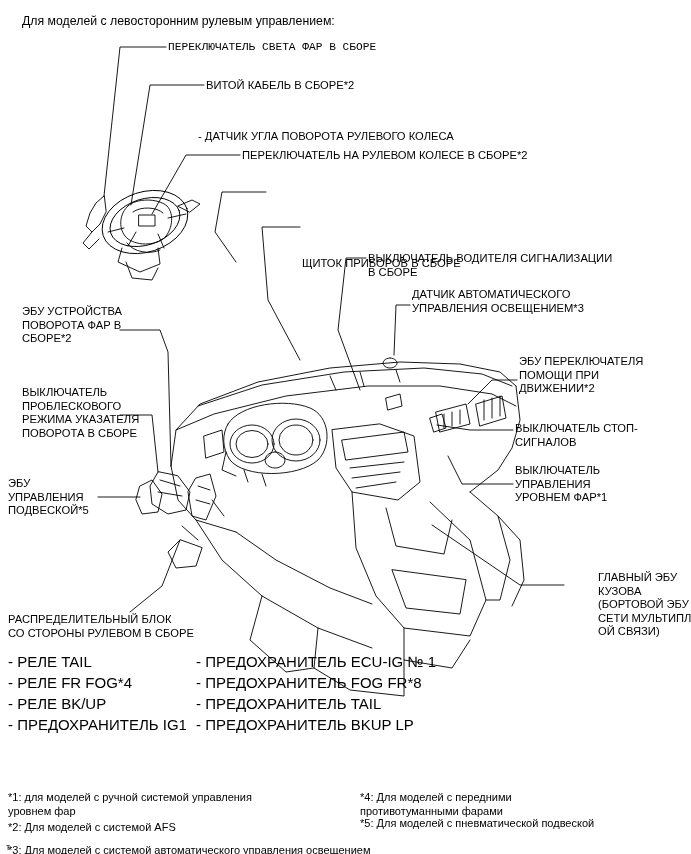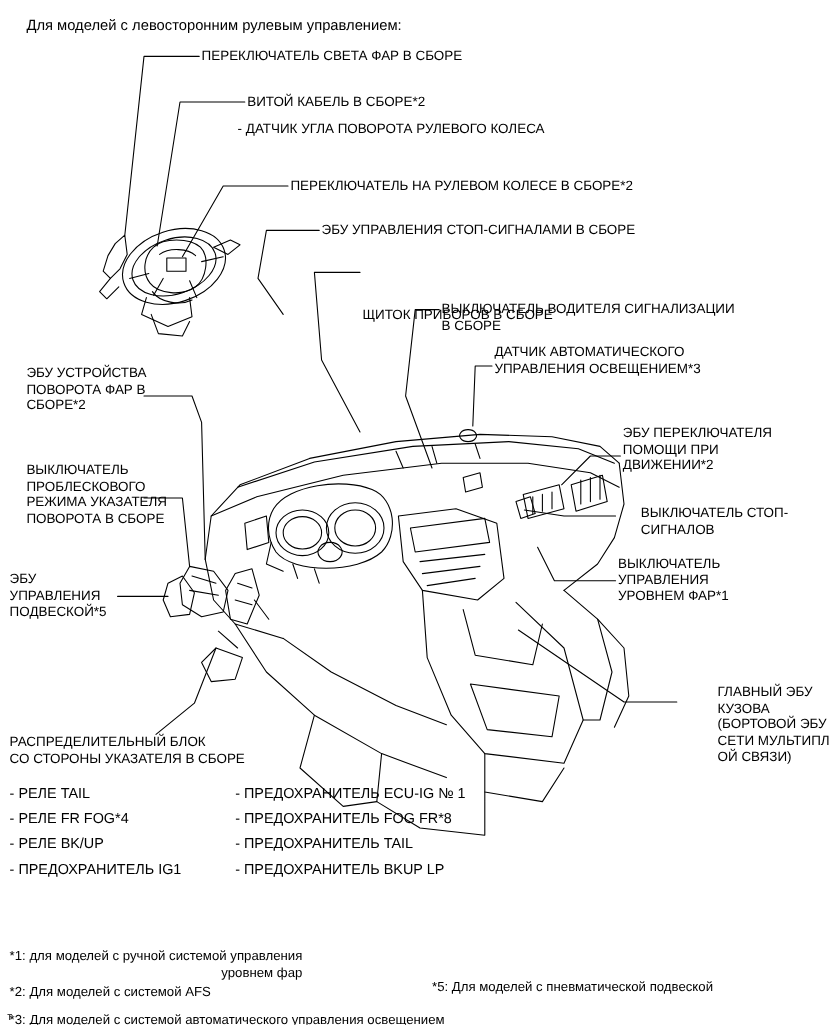--- a/index.html
+++ b/index.html
@@ -52,21 +52,21 @@
   svg.art {
     position: absolute;
     left: 0;
     top: 0;
     width: 691px;
     height: 854px;
     pointer-events: none;
   }
   .list-col {
     position: absolute;
-    font-size: 12px;
+    font-size: 15px;
     line-height: 21px;
     white-space: pre-line;
   }
 </style>
 </head>
 <body>
 
 <div id="stage">
 
   <div class="title">Для моделей с левосторонним рулевым управлением:</div>
@@ -161,65 +161,66 @@
       <path d="M180,540 L168,552 L176,568 L196,566 L202,548 Z"></path>
 
       <path d="M140,486 L152,480 L162,494 L158,512 L142,514 L136,500 Z"></path>
 
       <path d="M244,470 L248,482 M262,474 L266,486"></path>
       <path d="M330,376 L336,390 M360,372 L364,386 M396,370 L400,382"></path>
       <path d="M212,500 L224,516 M182,526 L198,540"></path>
     </g>
   </svg>
 
-  <div class="lbl" style="left:168px;top:41px;">ПЕРЕКЛЮЧАТЕЛЬ СВЕТА ФАР В СБОРЕ</div>
+  <div class="lbl" style="left:168px;top:41px;font-family:Liberation Mono, monospace;">ПЕРЕКЛЮЧАТЕЛЬ СВЕТА ФАР В СБОРЕ</div>
   <div class="lbl" style="left:206px;top:79px;">ВИТОЙ КАБЕЛЬ В СБОРЕ*2</div>
-  <div class="lbl" style="left:198px;top:102px;">- ДАТЧИК УГЛА ПОВОРОТА РУЛЕВОГО КОЛЕСА</div>
+  <div class="lbl" style="left:198px;top:130px;">- ДАТЧИК УГЛА ПОВОРОТА РУЛЕВОГО КОЛЕСА</div>
   <div class="lbl" style="left:242px;top:149px;">ПЕРЕКЛЮЧАТЕЛЬ НА РУЛЕВОМ КОЛЕСЕ В СБОРЕ*2</div>
-  <div class="lbl" style="left:268px;top:186px;">ЭБУ УПРАВЛЕНИЯ СТОП-СИГНАЛАМИ В СБОРЕ</div>
   <div class="lbl" style="left:302px;top:221px;margin-top:36px;">ЩИТОК ПРИБОРОВ В СБОРЕ</div>
   <div class="lbl" style="left:368px;top:252px;">ВЫКЛЮЧАТЕЛЬ ВОДИТЕЛЯ СИГНАЛИЗАЦИИ
 В СБОРЕ</div>
   <div class="lbl" style="left:412px;top:288px;">ДАТЧИК АВТОМАТИЧЕСКОГО
 УПРАВЛЕНИЯ ОСВЕЩЕНИЕМ*3</div>
   <div class="lbl" style="left:22px;top:305px;">ЭБУ УСТРОЙСТВА
 ПОВОРОТА ФАР В
 СБОРЕ*2</div>
   <div class="lbl" style="left:519px;top:355px;">ЭБУ ПЕРЕКЛЮЧАТЕЛЯ
 ПОМОЩИ ПРИ
 ДВИЖЕНИИ*2</div>
   <div class="lbl" style="left:22px;top:386px;">ВЫКЛЮЧАТЕЛЬ
 ПРОБЛЕСКОВОГО
 РЕЖИМА УКАЗАТЕЛЯ
 ПОВОРОТА В СБОРЕ</div>
-  <div class="lbl" style="left:515px;top:422px;margin-left:19px;">ВЫКЛЮЧАТЕЛЬ СТОП-
+  <div class="lbl" style="left:515px;top:422px;">ВЫКЛЮЧАТЕЛЬ СТОП-
 СИГНАЛОВ</div>
   <div class="lbl" style="left:515px;top:464px;">ВЫКЛЮЧАТЕЛЬ
 УПРАВЛЕНИЯ
 УРОВНЕМ ФАР*1</div>
   <div class="lbl" style="left:8px;top:477px;">ЭБУ
 УПРАВЛЕНИЯ
 ПОДВЕСКОЙ*5</div>
   <div class="lbl" style="left:598px;top:571px;">ГЛАВНЫЙ ЭБУ
 КУЗОВА
 (БОРТОВОЙ ЭБУ
 СЕТИ МУЛЬТИПЛЕКСН
 ОЙ СВЯЗИ)</div>
   <div class="lbl" style="left:8px;top:613px;">РАСПРЕДЕЛИТЕЛЬНЫЙ БЛОК
-СО СТОРОНЫ УКАЗАТЕЛЯ В СБОРЕ</div>
+СО СТОРОНЫ РУЛЕВОМ В СБОРЕ</div>
 
   <div class="list-col" style="left:8px;top:651px;">- РЕЛЕ TAIL
 - РЕЛЕ FR FOG*4
 - РЕЛЕ BK/UP
 - ПРЕДОХРАНИТЕЛЬ IG1</div>
   <div class="list-col" style="left:196px;top:651px;">- ПРЕДОХРАНИТЕЛЬ ECU-IG № 1
 - ПРЕДОХРАНИТЕЛЬ FOG FR*8
 - ПРЕДОХРАНИТЕЛЬ TAIL
 - ПРЕДОХРАНИТЕЛЬ BKUP LP</div>
 
-  <div class="foot" style="left:8px;top:790px;text-align:right;">*1: для моделей с ручной системой управления
+  <div class="foot" style="left:8px;top:790px;">*1: для моделей с ручной системой управления
 уровнем фар</div>
+  <div class="foot" style="left:360px;top:790px;">*4: Для моделей с передними
+противотуманными фарами</div>
   <div class="foot" style="left:8px;top:820px;">*2: Для моделей с системой AFS</div>
   <div class="foot" style="left:360px;top:796px;margin-top:20px;">*5: Для моделей с пневматической подвеской</div>
   <div class="foot" style="left:8px;top:843px;">*3: Для моделей с системой автоматического управления освещением</div>
 
   <div class="tiny">т</div>
 </div>
 
 </body></html>

